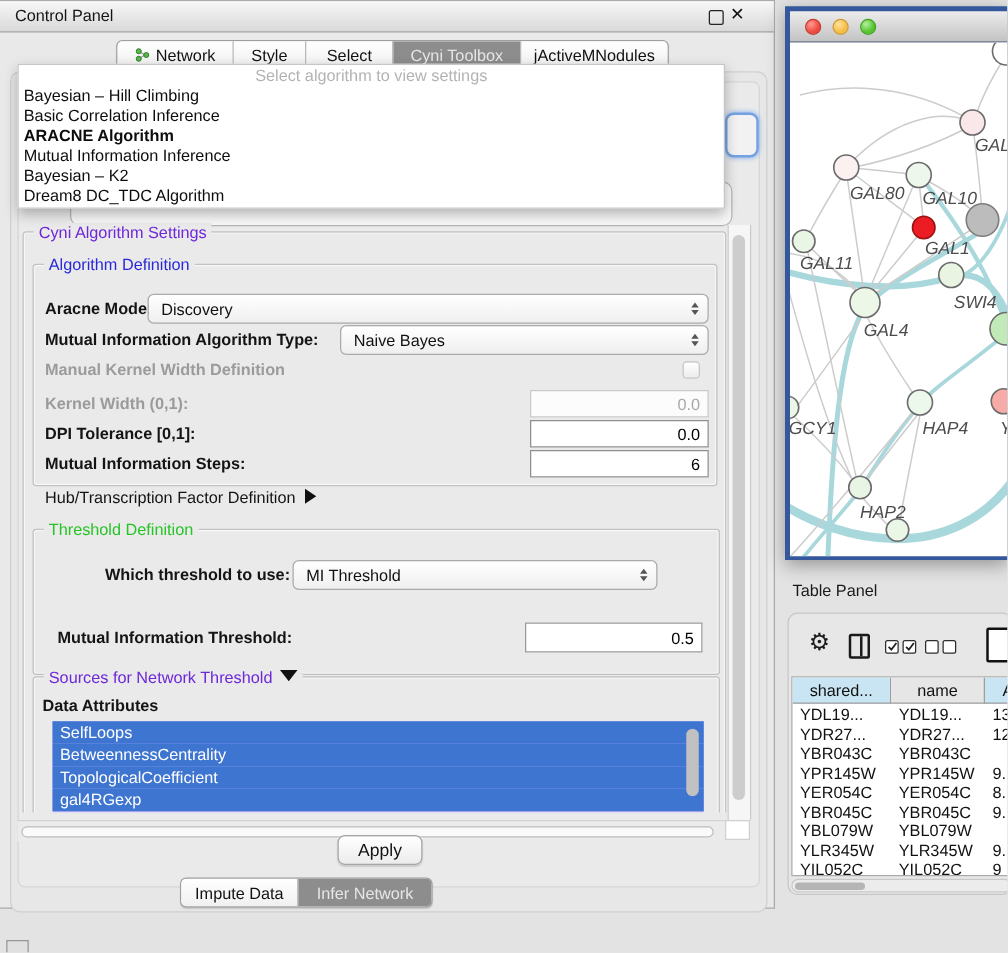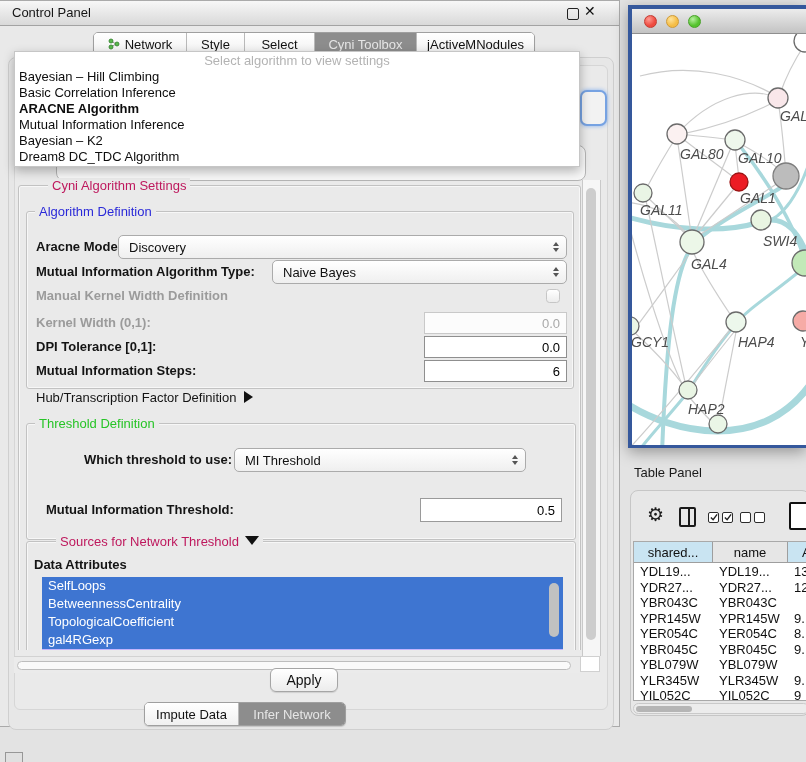--- a/index.html
+++ b/index.html
@@ -46,21 +46,21 @@
       height:17px;line-height:17px;}
   .dd-item{height:16.1px;line-height:16.1px;font-size:13px;color:#0d0d0d;padding-left:4px;}
   .dd-item.bold{font-weight:bold;}
 
   
   #settings-viewport{left:12px;top:177px;width:570px;height:472px;overflow:hidden;}
   .fieldset{position:absolute;border:1px solid #c2c2c2;border-radius:3px;
       box-shadow:inset 0 0 0 1px rgba(255,255,255,.6);}
   .fieldset-title{position:absolute;top:-8px;left:8px;background:#eaeaea;
       padding:0 4px;font-size:13px;white-space:nowrap;}
-  .t-black{color:#be185d;margin-left:21px;} .t-blue{color:#2a29d8;} .t-green{color:#27c427;}
+  .t-black{color:#6d28d9;} .t-blue{color:#2a29d8;} .t-green{color:#27c427;}
   .lbl{position:absolute;font-size:13px;font-weight:bold;color:#141414;white-space:nowrap;}
   .lbl.disabled{color:#9b9b9b;}
   .combo{position:absolute;box-sizing:border-box;background:linear-gradient(#ffffff,#efefef);
       border:1px solid #ababab;border-radius:5px;font-size:13px;color:#111;
       display:flex;align-items:center;padding-left:10px;}
   .stepper{position:absolute;right:7px;top:50%;transform:translateY(-50%);
       display:flex;flex-direction:column;gap:2px;}
   .stepper i{display:block;width:0;height:0;border-left:3.5px solid transparent;
       border-right:3.5px solid transparent;}
   .stepper .up{border-bottom:4.5px solid #555;}

